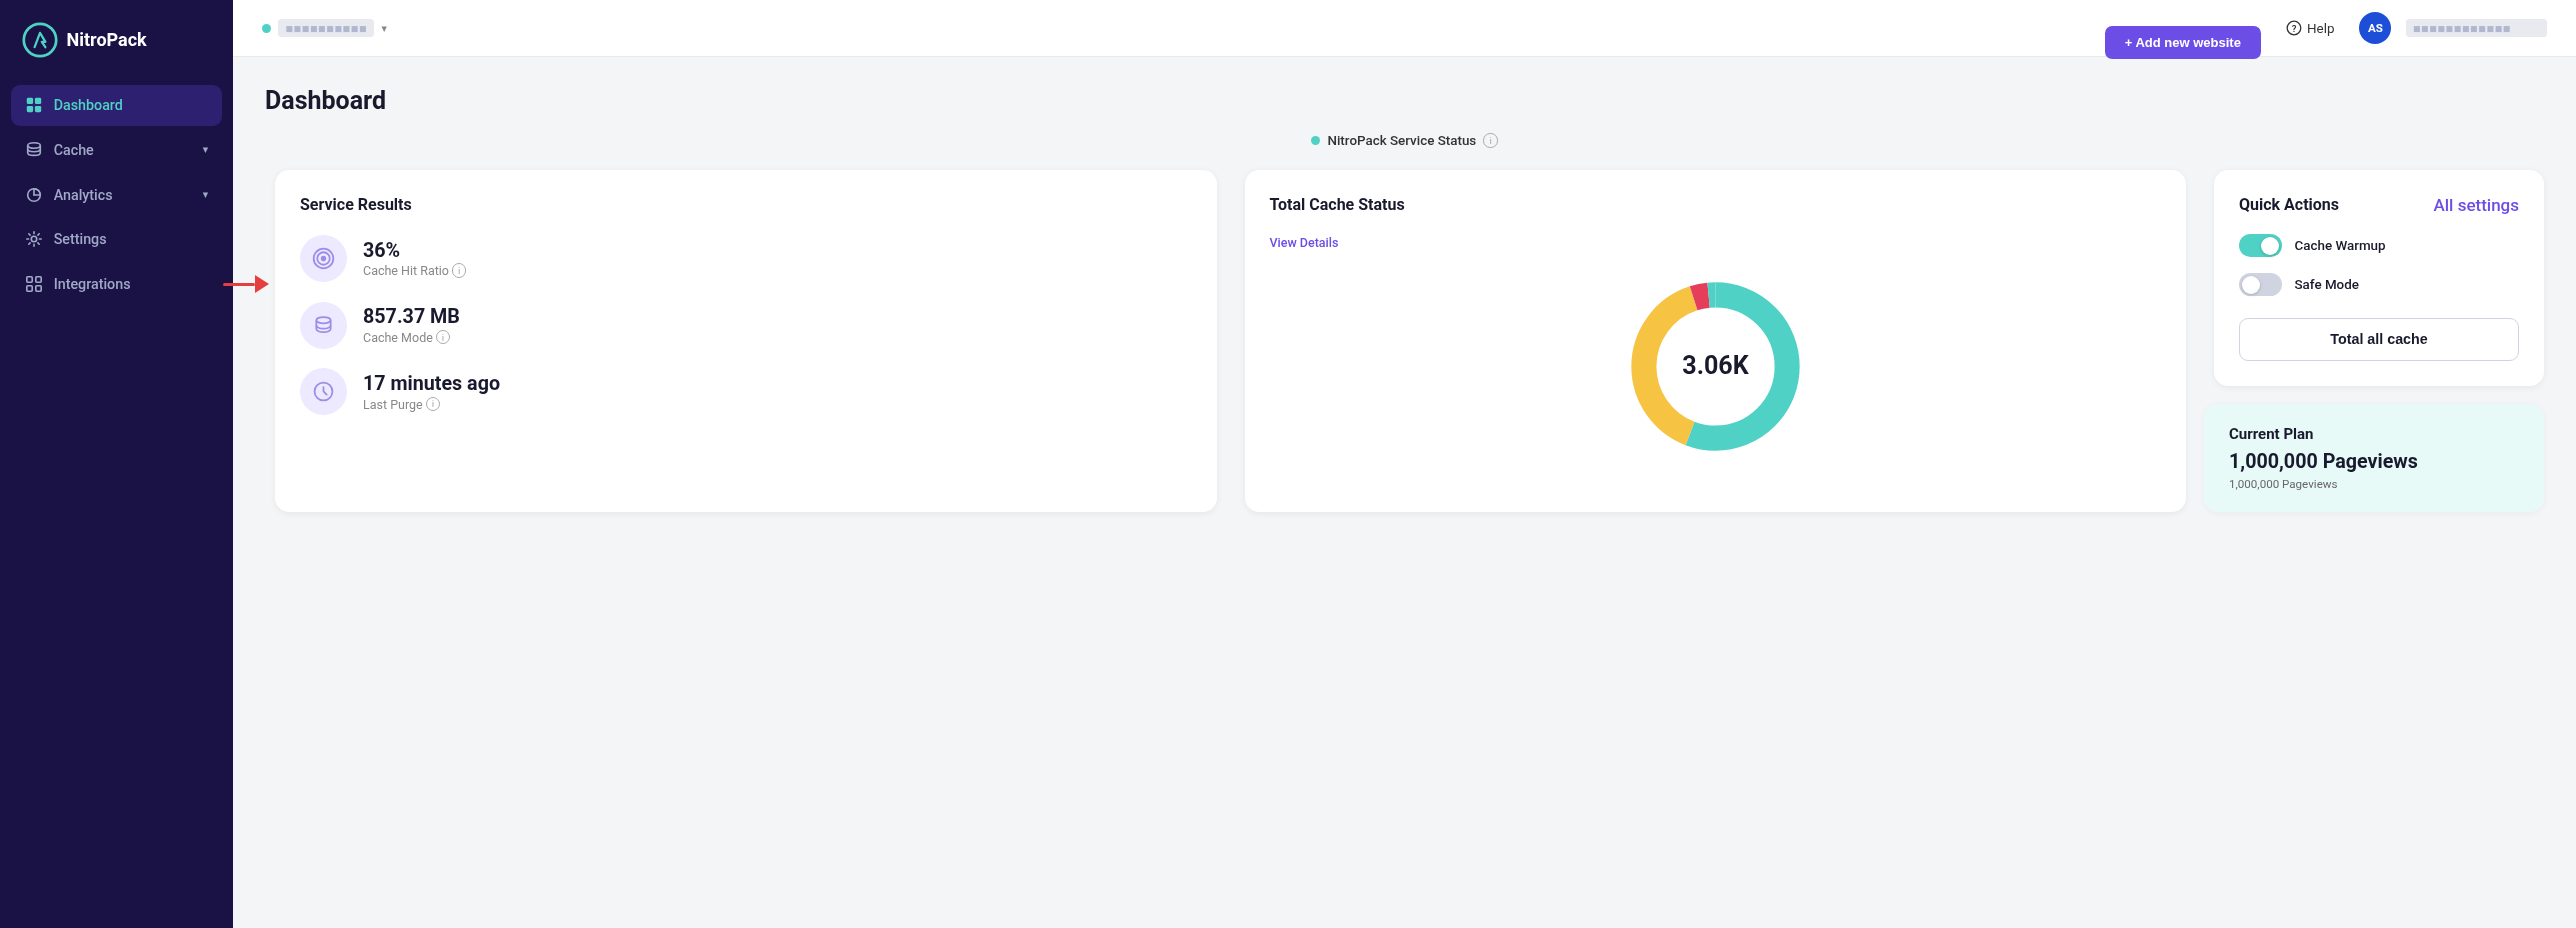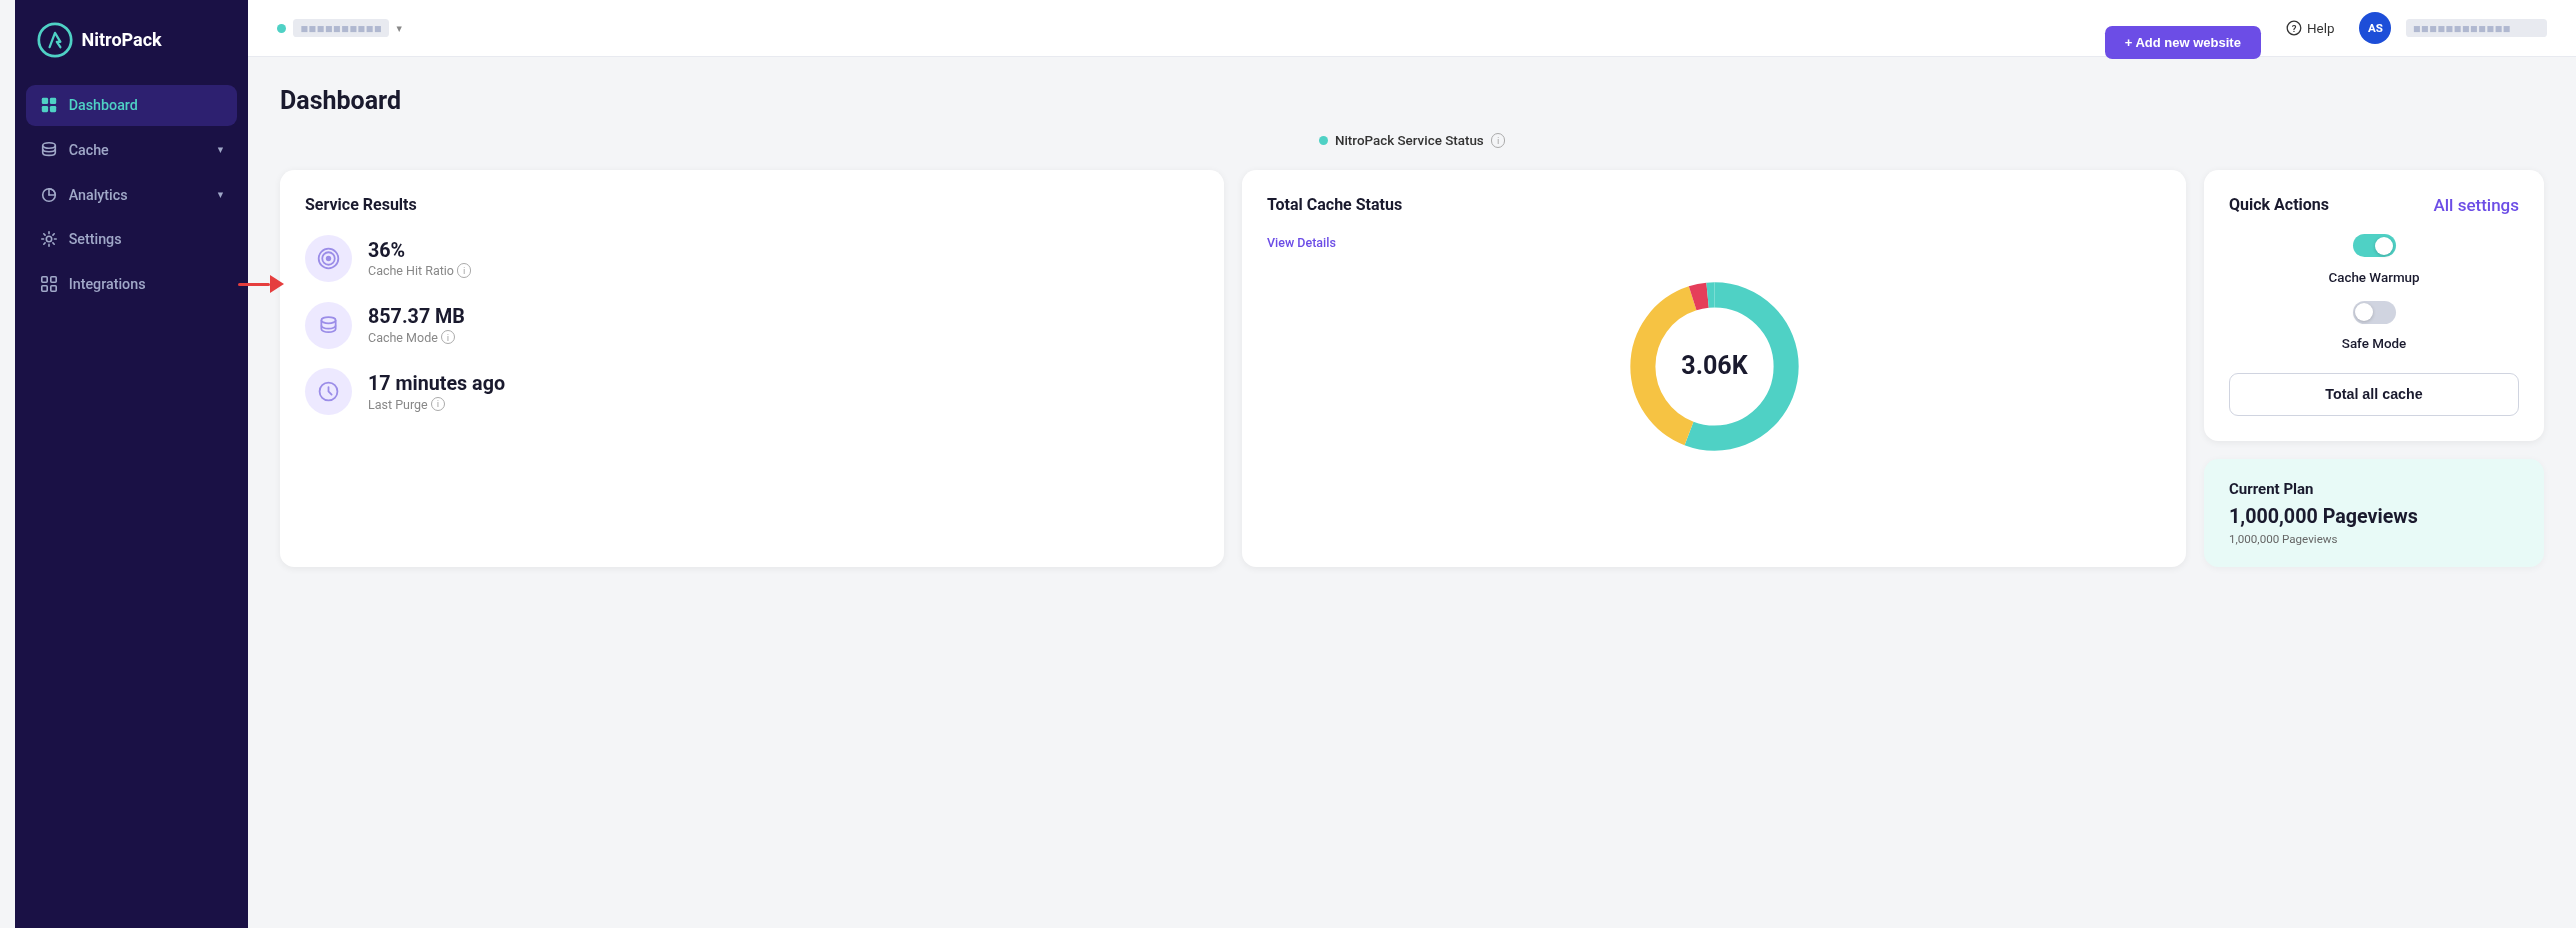--- a/index.html
+++ b/index.html
@@ -7,21 +7,20 @@
 
     
     .sidebar {
       width: 233px;
       min-width: 233px;
       background: #1a1145;
       display: flex;
       flex-direction: column;
       padding: 0;
       height: 100vh;
-      margin-left: 15px;
     }
     .sidebar-logo {
       padding: 21.5px 21.5px 18px;
       display: flex;
       align-items: center;
       gap: 9px;
     }
     .logo-icon {
       width: 36px;
       height: 36px;
@@ -188,20 +187,21 @@
     .dashboard-grid {
       display: grid;
       grid-template-columns: 1fr 1fr 340px;
       gap: 18px;
     }
     .card {
       background: white;
       border-radius: 14.3px;
       padding: 25px;
       box-shadow: 0 1.8px 7.2px rgba(0,0,0,0.06);
+      margin-left: 10px;
     }
     .card-title {
       font-size: 16px;
       font-weight: 700;
       color: #1a1a2e;
       margin-bottom: 21.5px;
     }
 
     
     .service-results .metric-row {
@@ -261,21 +261,20 @@
       font-size: 17px;
       color: #6c4de6;
       cursor: pointer;
       font-weight: 500;
     }
     .toggle-row {
       display: flex;
       align-items: center;
       gap: 12.5px;
       margin-bottom: 16px;
-      flex-direction: column;
     }
     .toggle {
       width: 43px;
       height: 23px;
       border-radius: 11.6px;
       position: relative;
       cursor: pointer;
       flex-shrink: 0;
     }
     .toggle.on { background: #4fd1c5; }

